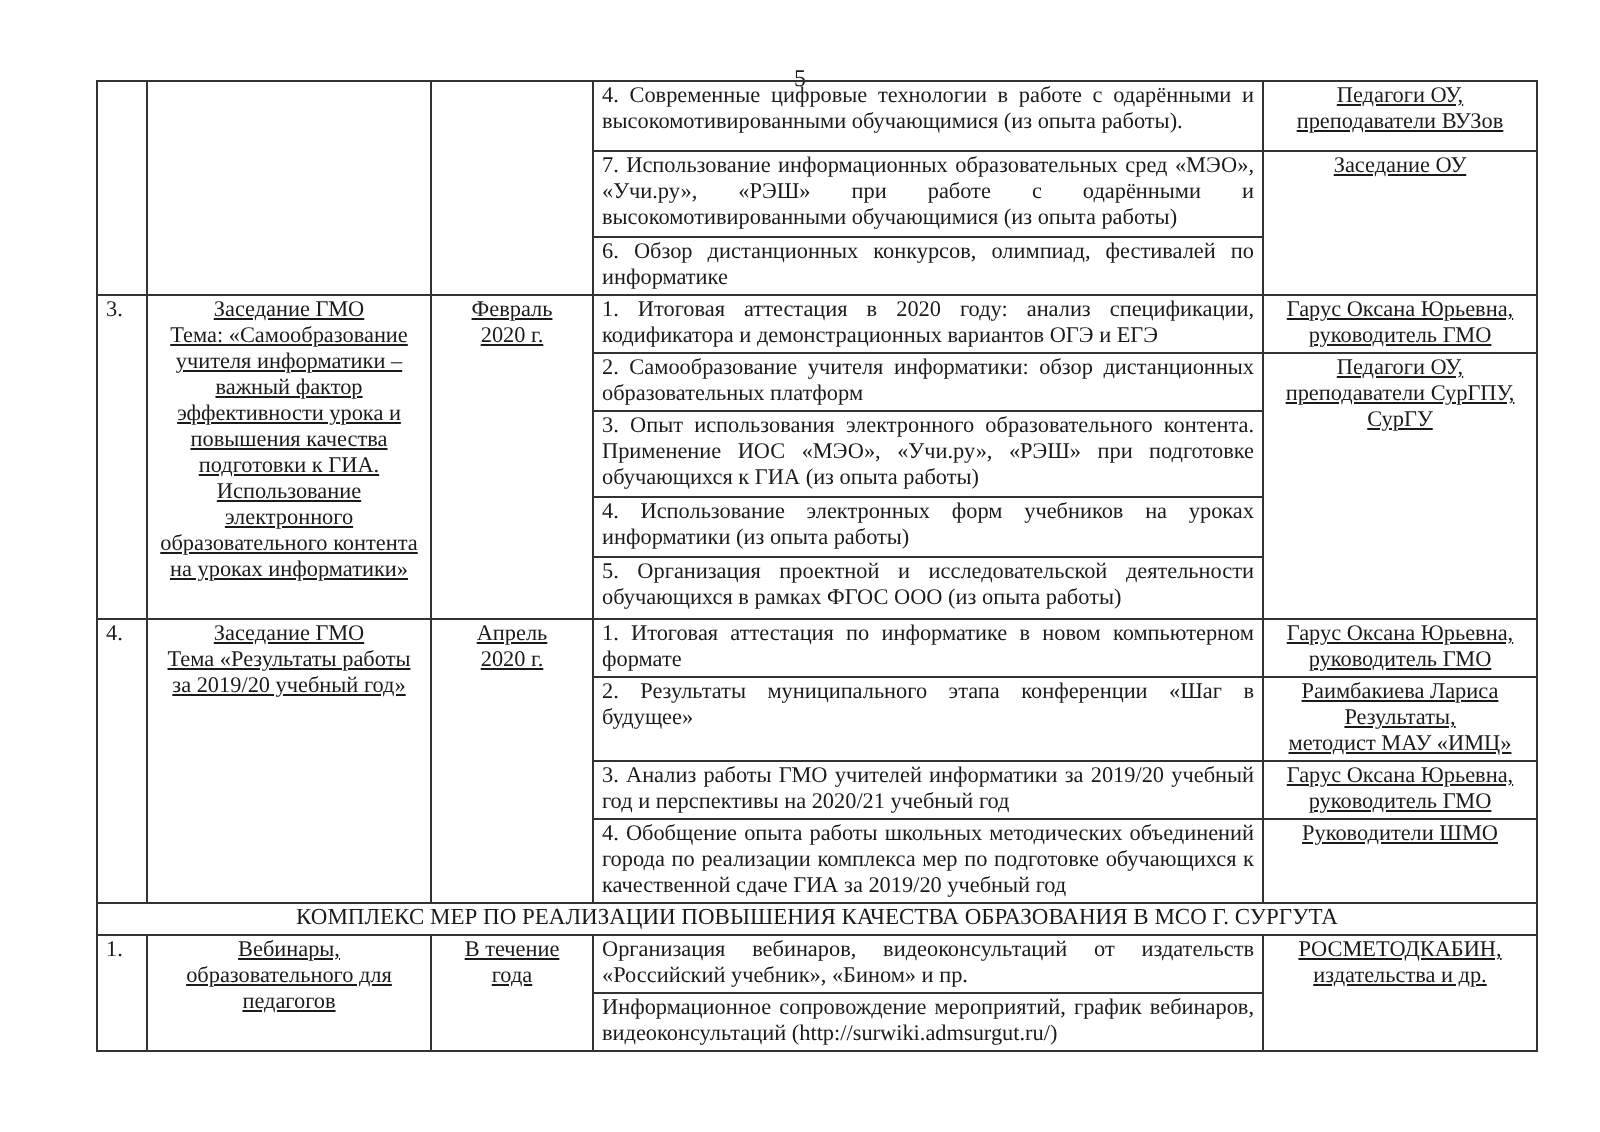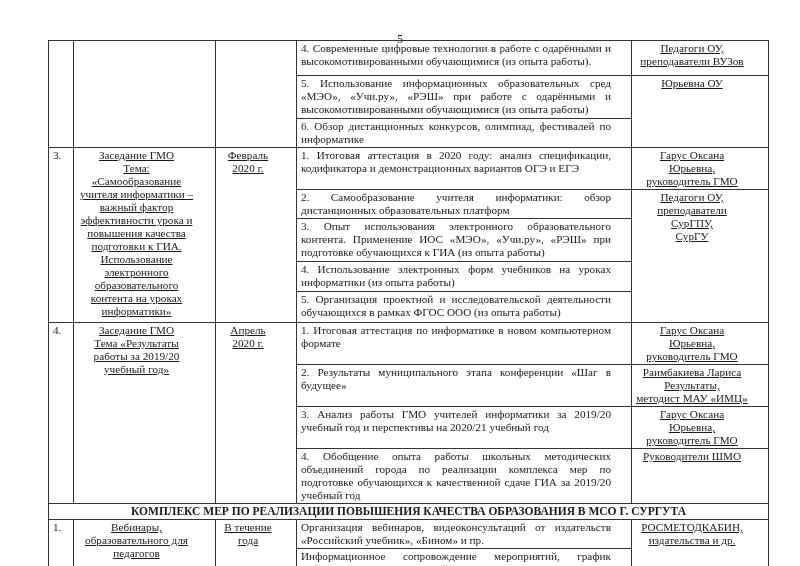--- a/index.html
+++ b/index.html
@@ -2,32 +2,32 @@
 <html><head>
 <meta charset="utf-8">
 <style>
   html, body { margin: 0; padding: 0; background: #ffffff; }
   body { width: 800px; height: 566px; position: relative; overflow: hidden;
          font-family: "Liberation Serif", "DejaVu Serif", serif; color: #1a1a1a; }
   .page-num { position: absolute; top: 32px; left: 0; width: 800px; text-align: center;
               font-size: 12px; }
   table.plan { position: absolute; left: 48px; top: 40px; width: 720px;
                border-collapse: collapse; table-layout: fixed; font-size: 11.2px; line-height: 13px; }
-  table.plan td { border: 1px solid #333; vertical-align: top; padding: 1px 20px 1px 4px; }
+  table.plan td { border: 1px solid #333; vertical-align: top; padding: 1px 4px 1px 4px; }
   table.plan { border: 1.5px solid #333; }
   col.c-num { width: 25px; }
   col.c-topic { width: 142px; }
   col.c-date { width: 81px; }
   col.c-content { width: 335px; }
   col.c-resp { width: 137px; }
   td.num { padding-left: 4px; }
   td.center { text-align: center; }
   td.just { text-align: justify; text-align-last: left; }
   td.mid { vertical-align: middle; }
-  tr.section td { font-weight: bold; text-align: center; font-size: 11.5px; padding: 1px 2px; }
+  tr.section td { font-weight: normal; text-align: center; font-size: 11.5px; padding: 1px 2px; }
   .pre { white-space: pre-line; text-decoration: underline; }
 </style>
 </head>
 <body>
 
 <div class="page-num">5</div>
 
 <table class="plan">
   <colgroup>
     <col class="c-num">
@@ -40,22 +40,22 @@
 
     <tr style="height:35px">
       <td rowspan="3"></td>
       <td rowspan="3"></td>
       <td rowspan="3"></td>
       <td class="just">4. Современные цифровые технологии в работе с одарёнными и высокомотивированными обучающимися (из опыта работы).</td>
       <td class="center pre">Педагоги ОУ,
 преподаватели ВУЗов</td>
     </tr>
     <tr style="height:43px">
-      <td class="just">5. Использование информационных образовательных сред «МЭО», «Учи.ру», «РЭШ» при работе с одарёнными и высокомотивированными обучающимися (из опыта работы)</td>
-      <td class="center pre" rowspan="2">Юрьевна ОУ</td>
+      <td class="just">7. Использование информационных образовательных сред «МЭО», «Учи.ру», «РЭШ» при работе с одарёнными и высокомотивированными обучающимися (из опыта работы)</td>
+      <td class="center pre" rowspan="2">Заседание ОУ</td>
     </tr>
     <tr style="height:28px">
       <td class="just">6. Обзор дистанционных конкурсов, олимпиад, фестивалей по информатике</td>
     </tr>
 
     <tr style="height:29px">
       <td rowspan="5" class="num">3.</td>
       <td rowspan="5" class="center pre">Заседание ГМО
 Тема: «Самообразование учителя информатики – важный фактор эффективности урока и повышения качества подготовки к ГИА. Использование электронного образовательного контента на уроках информатики»</td>
       <td rowspan="5" class="center pre">Февраль

